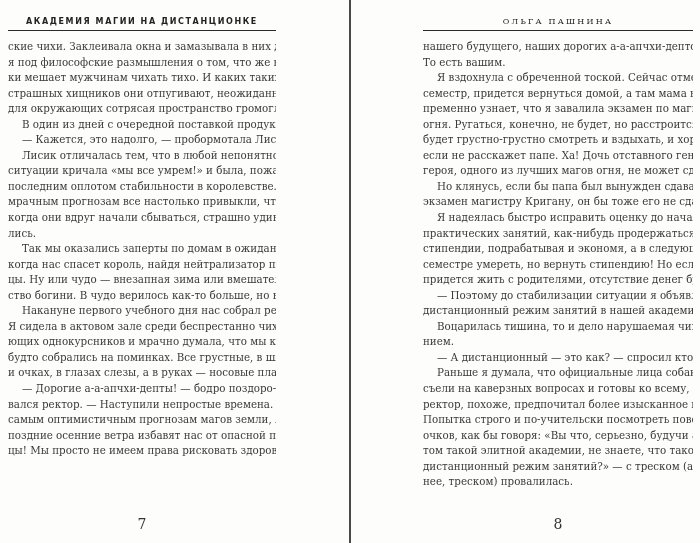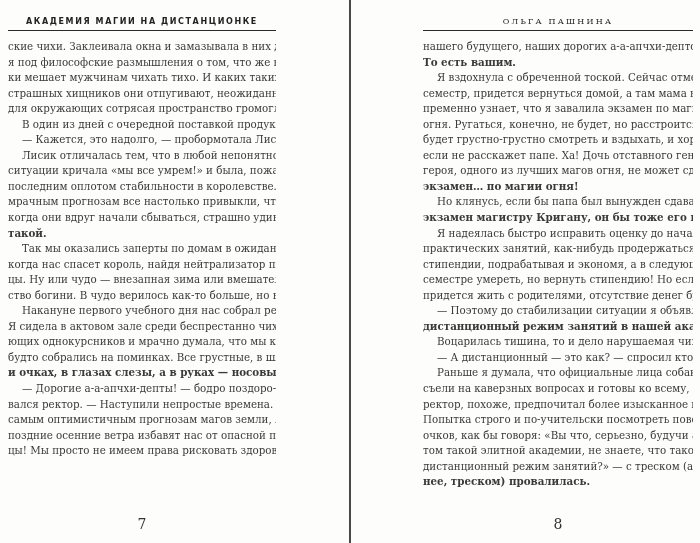--- a/index.html
+++ b/index.html
@@ -34,21 +34,21 @@
     position:absolute; top:39px;
     font-size:10.3px; line-height:15.55px;
     text-align:justify;
   }
   .page-left .text-block { left:8px; width:268px; }
   .page-right .text-block { left:72px; width:270px; }
   .line {
     display:block; white-space:nowrap; overflow:hidden;
     text-align:justify; text-align-last:justify; height:15.55px;
   }
-  .line.last { text-align-last:left;font-weight:bold; }
+  .line.last { text-align-last:left; }
   .line.indent { padding-left:14px; }
   .page-number {
     position:absolute; top:516px; width:100%;
     text-align:center; font-size:14px; color:#333;
   }
   .page-left .page-number { left:0; width:284px; }
   .page-right .page-number { left:72px; width:270px; }
 </style>
 </head>
 <body>
@@ -61,21 +61,21 @@
       <span class="line">ки мешает мужчинам чихать тихо. И каких таких</span>
       <span class="line">страшных хищников они отпугивают, неожиданно</span>
       <span class="line">для окружающих сотрясая пространство громоглас-</span>
       <span class="line indent">В один из дней с очередной поставкой продуктов</span>
       <span class="line indent">— Кажется, это надолго, — пробормотала Лисик,</span>
       <span class="line indent">Лисик отличалась тем, что в любой непонятной</span>
       <span class="line">ситуации кричала «мы все умрем!» и была, пожалуй,</span>
       <span class="line">последним оплотом стабильности в королевстве. К ее</span>
       <span class="line">мрачным прогнозам все настолько привыкли, что,</span>
       <span class="line">когда они вдруг начали сбываться, страшно удиви-</span>
-      <span class="line last">такой.</span>
+      <span class="line last">лись.</span>
       <span class="line indent">Так мы оказались заперты по домам в ожидании,</span>
       <span class="line">когда нас спасет король, найдя нейтрализатор пыль-</span>
       <span class="line">цы. Ну или чудо — внезапная зима или вмешатель-</span>
       <span class="line">ство богини. В чудо верилось как-то больше, но вслух</span>
       <span class="line indent">Накануне первого учебного дня нас собрал ректор.</span>
       <span class="line">Я сидела в актовом зале среди беспрестанно чиха-</span>
       <span class="line">ющих однокурсников и мрачно думала, что мы как</span>
       <span class="line">будто собрались на поминках. Все грустные, в шляпах</span>
       <span class="line last">и очках, в глазах слезы, а в руках — носовые платки.</span>
       <span class="line indent">— Дорогие а-а-апчхи-депты! — бодро поздоро-</span>
@@ -94,31 +94,31 @@
   <div class="text-block">
       <span class="line">нашего будущего, наших дорогих а-а-апчхи-дептов!</span>
       <span class="line last">То есть вашим.</span>
       <span class="line indent">Я вздохнула с обреченной тоской. Сейчас отменят</span>
       <span class="line">семестр, придется вернуться домой, а там мама не-</span>
       <span class="line">пременно узнает, что я завалила экзамен по магии</span>
       <span class="line">огня. Ругаться, конечно, не будет, но расстроится,</span>
       <span class="line">будет грустно-грустно смотреть и вздыхать, и хорошо,</span>
       <span class="line">если не расскажет папе. Ха! Дочь отставного генерала,</span>
       <span class="line">героя, одного из лучших магов огня, не может сдать</span>
-      <span class="line last">экзамен… по магии огня!</span>
       <span class="line indent">Но клянусь, если бы папа был вынужден сдавать</span>
       <span class="line last">экзамен магистру Кригану, он бы тоже его не сдал.</span>
       <span class="line indent">Я надеялась быстро исправить оценку до начала</span>
       <span class="line">практических занятий, как-нибудь продержаться без</span>
       <span class="line">стипендии, подрабатывая и экономя, а в следующем</span>
       <span class="line">семестре умереть, но вернуть стипендию! Но если мне</span>
       <span class="line">придется жить с родителями, отсутствие денег будет</span>
       <span class="line indent">— Поэтому до стабилизации ситуации я объявляю</span>
       <span class="line last">дистанционный режим занятий в нашей академии!</span>
       <span class="line indent">Воцарилась тишина, то и дело нарушаемая чиха-</span>
+      <span class="line last">нием.</span>
       <span class="line indent">— А дистанционный — это как? — спросил кто-то.</span>
       <span class="line indent">Раньше я думала, что официальные лица собаку</span>
       <span class="line">съели на каверзных вопросах и готовы ко всему, но</span>
       <span class="line">ректор, похоже, предпочитал более изысканное мясо.</span>
       <span class="line">Попытка строго и по-учительски посмотреть поверх</span>
       <span class="line">очков, как бы говоря: «Вы что, серьезно, будучи адеп-</span>
       <span class="line">том такой элитной академии, не знаете, что такое</span>
       <span class="line">дистанционный режим занятий?» — с треском (а точ-</span>
       <span class="line last">нее, треском) провалилась.</span>
     </div>

